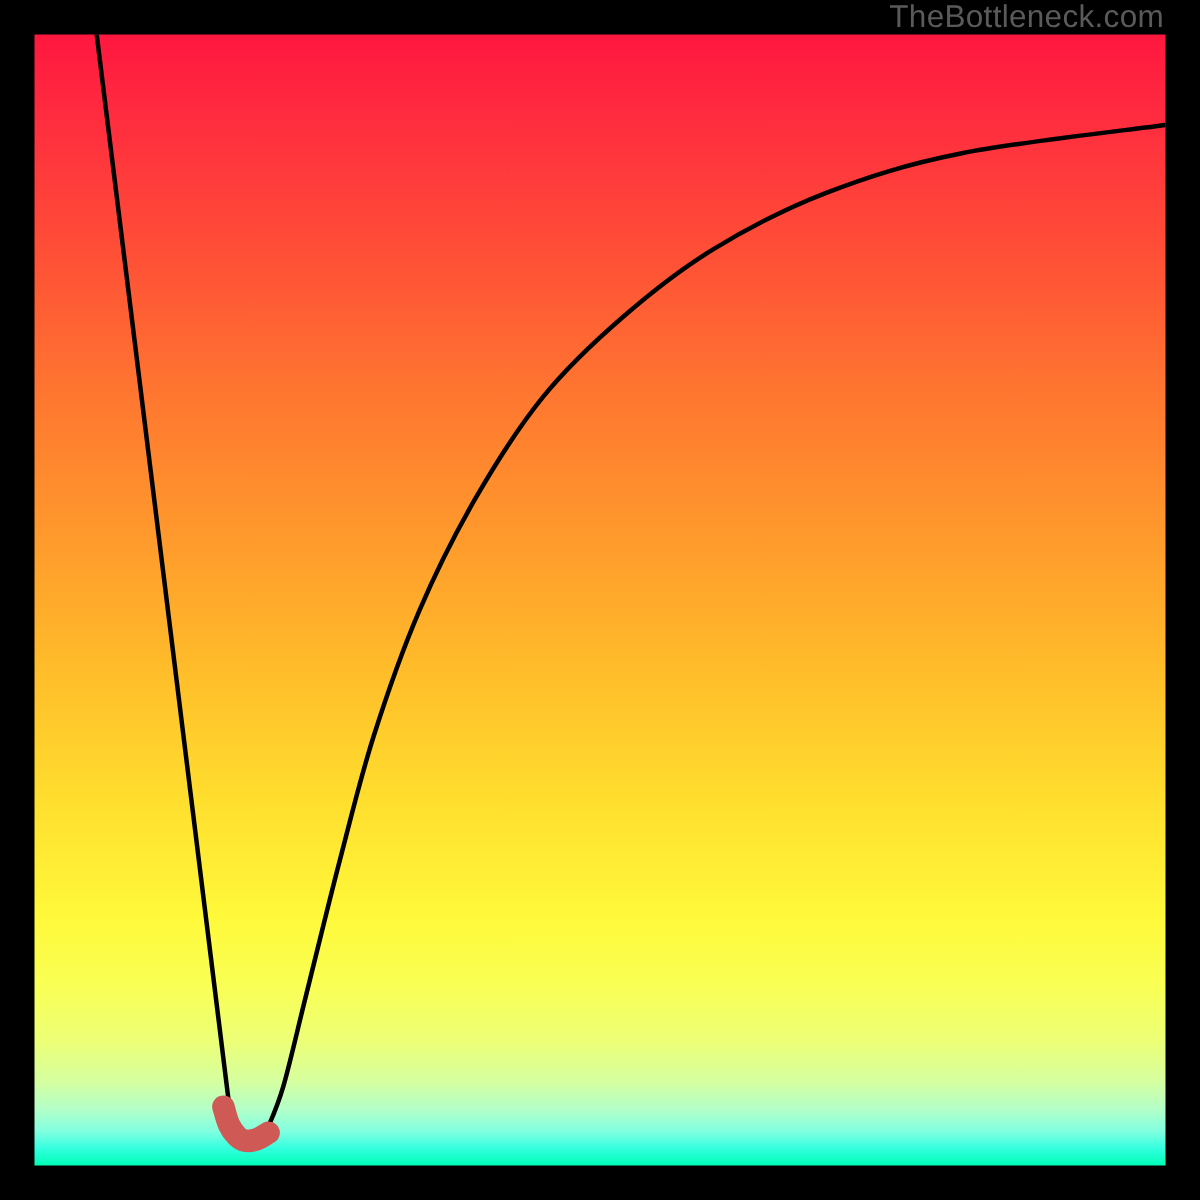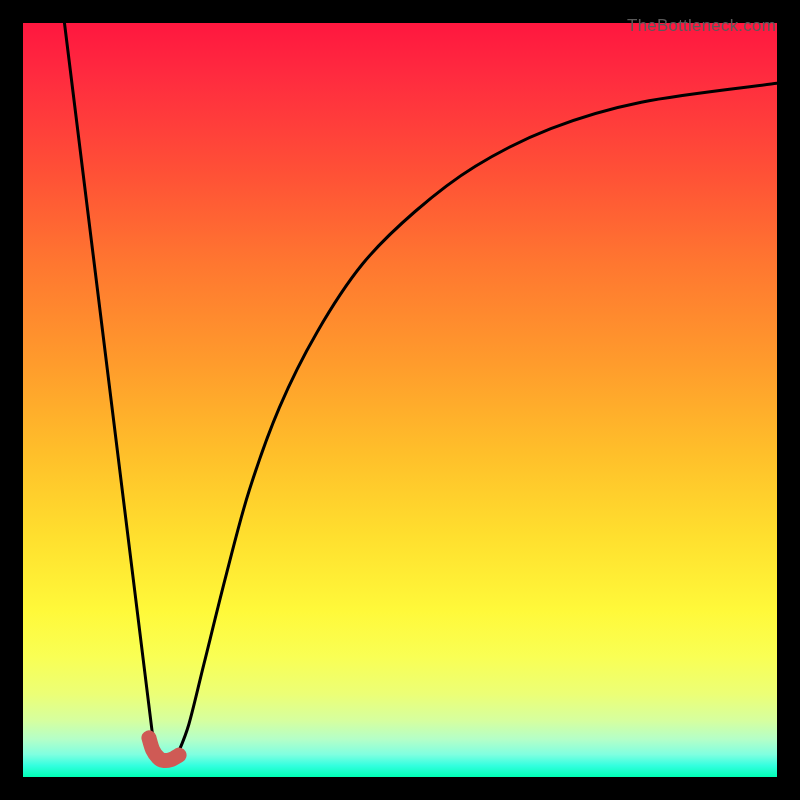--- a/index.html
+++ b/index.html
@@ -26,24 +26,24 @@
       #d6ff9f 92.5%,
       #b4ffc8 95%,
       #80ffe0 97%,
       #33ffdf 98.5%,
       #00ffb6 100%
     );
   }
 
   .watermark {
     position: absolute;
-    top: 16px;
+    top: 0px;
     right: 24px;
     color: #5a5a5a;
-    font-size: 17px;
+    font-size: 21px;
     font-weight: 400;
     letter-spacing: 0.2px;
   }
 
   .plot-svg {
     position: absolute;
     left: 0;
     top: 0;
     width: 754px;
     height: 754px;

